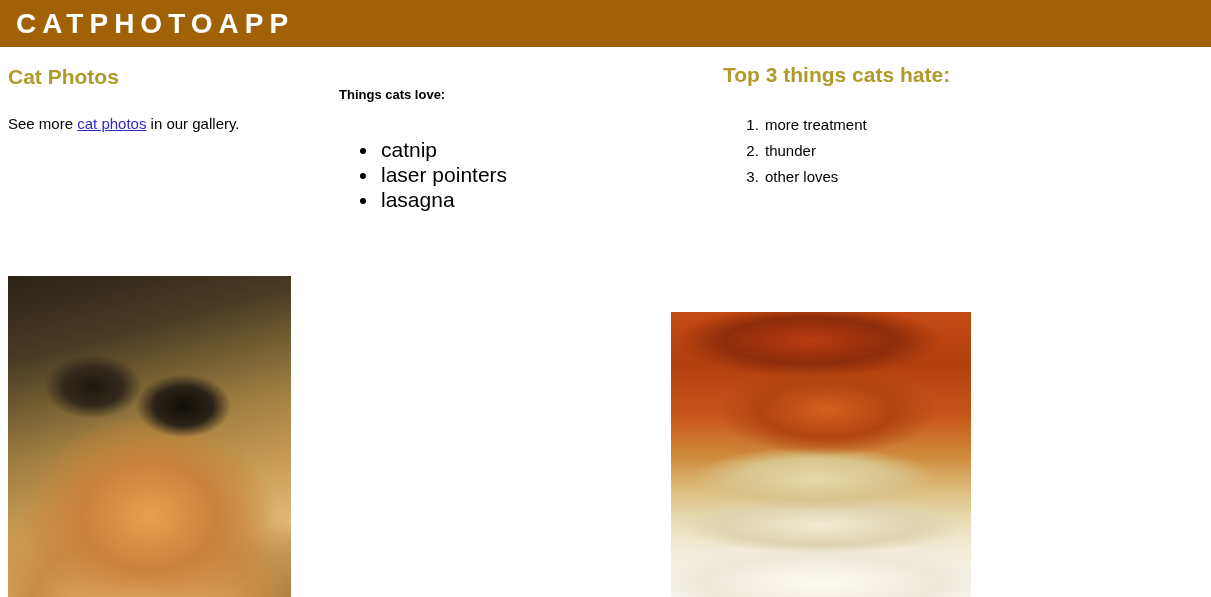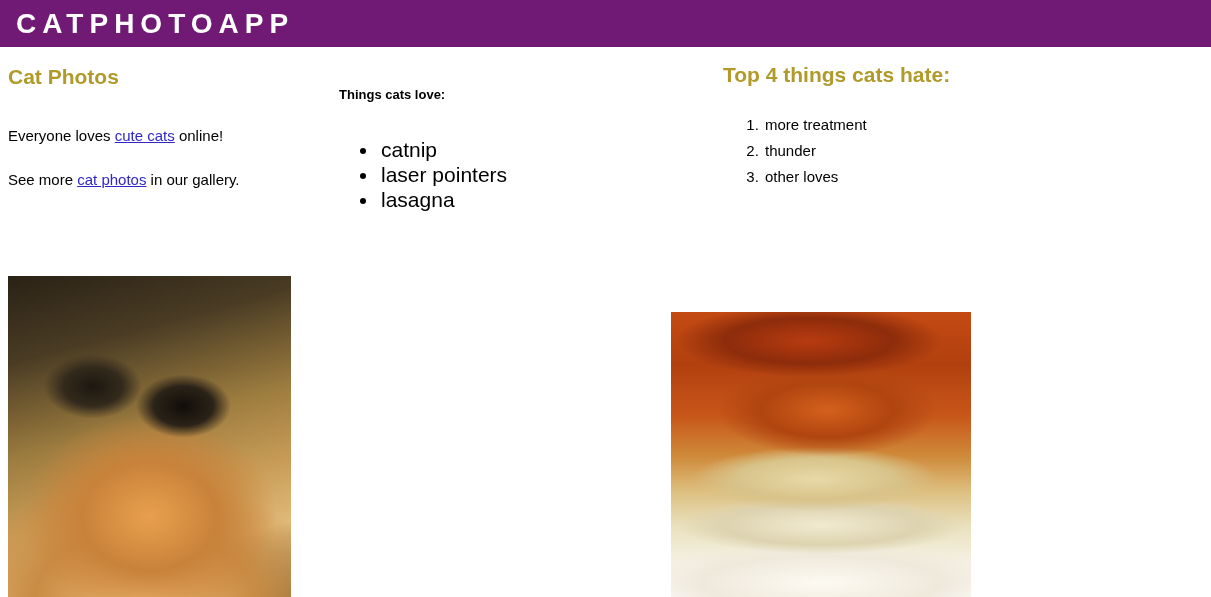--- a/index.html
+++ b/index.html
@@ -17,21 +17,21 @@
     position: relative;
   }
 
   
   .site-header {
     position: absolute;
     left: 0;
     top: 0;
     width: 1211px;
     height: 47px;
-    background: #701a75;
+    background: #a16207;
     box-sizing: border-box;
   }
   .site-header h1 {
     margin: 0;
     font-size: 28px;
     font-weight: bold;
     letter-spacing: 6px;
     color: #ffffff;
     line-height: 47px;
     padding-left: 16px;
@@ -142,21 +142,20 @@
 <header class="site-header">
   <h1>CATPHOTOAPP</h1>
 </header>
 
 <div class="columns">
 
   <section class="col col-photos">
     <div class="col-inner">
       <h2 class="section-title">Cat Photos</h2>
 
-      <p class="body-text first"><span>Everyone loves </span><a class="inline-link" href="#">cute cats</a><span> online!</span></p>
 
       <p class="body-text"><span>See more </span><a class="inline-link" href="#">cat photos</a><span> in our gallery.</span></p>
     </div>
 
     <div class="photo photo-orange-cat"></div>
 
   </section>
 
   <section class="col col-lists">
     <div class="col-inner">
@@ -167,21 +166,21 @@
         <li>lasagna</li>
       </ul>
     </div>
 
     <div class="photo photo-lasagna"></div>
 
   </section>
 
   <section class="col col-hate">
     <div class="col-inner">
-      <h2 class="section-title">Top 4 things cats hate:</h2>
+      <h2 class="section-title">Top 3 things cats hate:</h2>
       <ol class="hate-list">
         <li>more treatment</li>
         <li>thunder</li>
         <li>other loves</li>
       </ol>
     </div>
 
   </section>
 
 </div>

